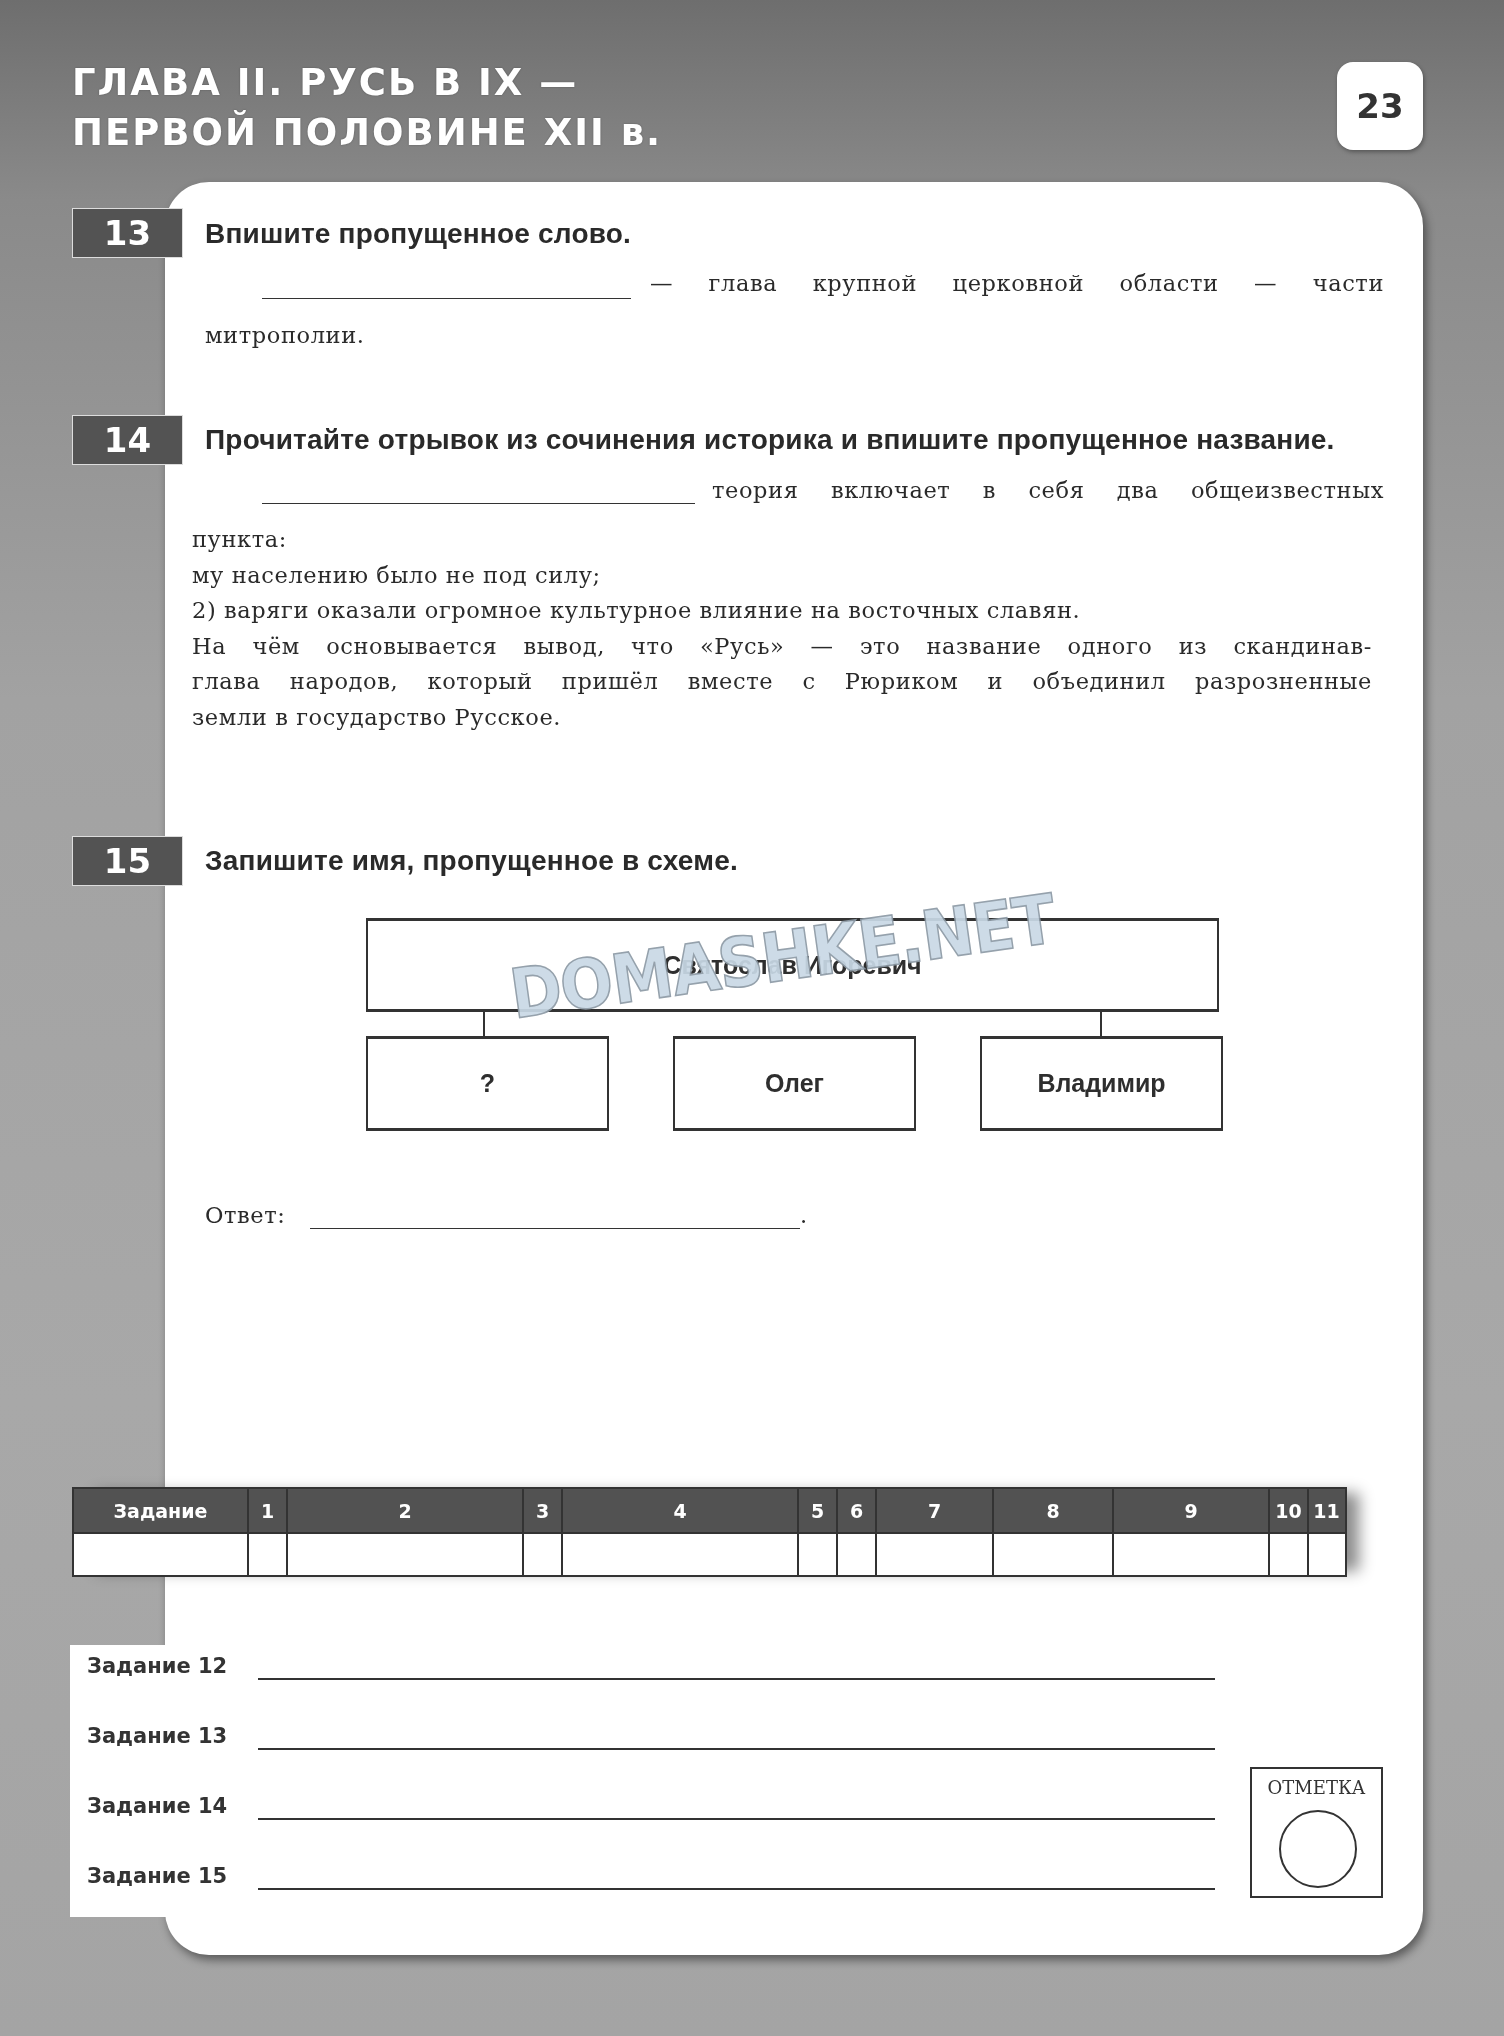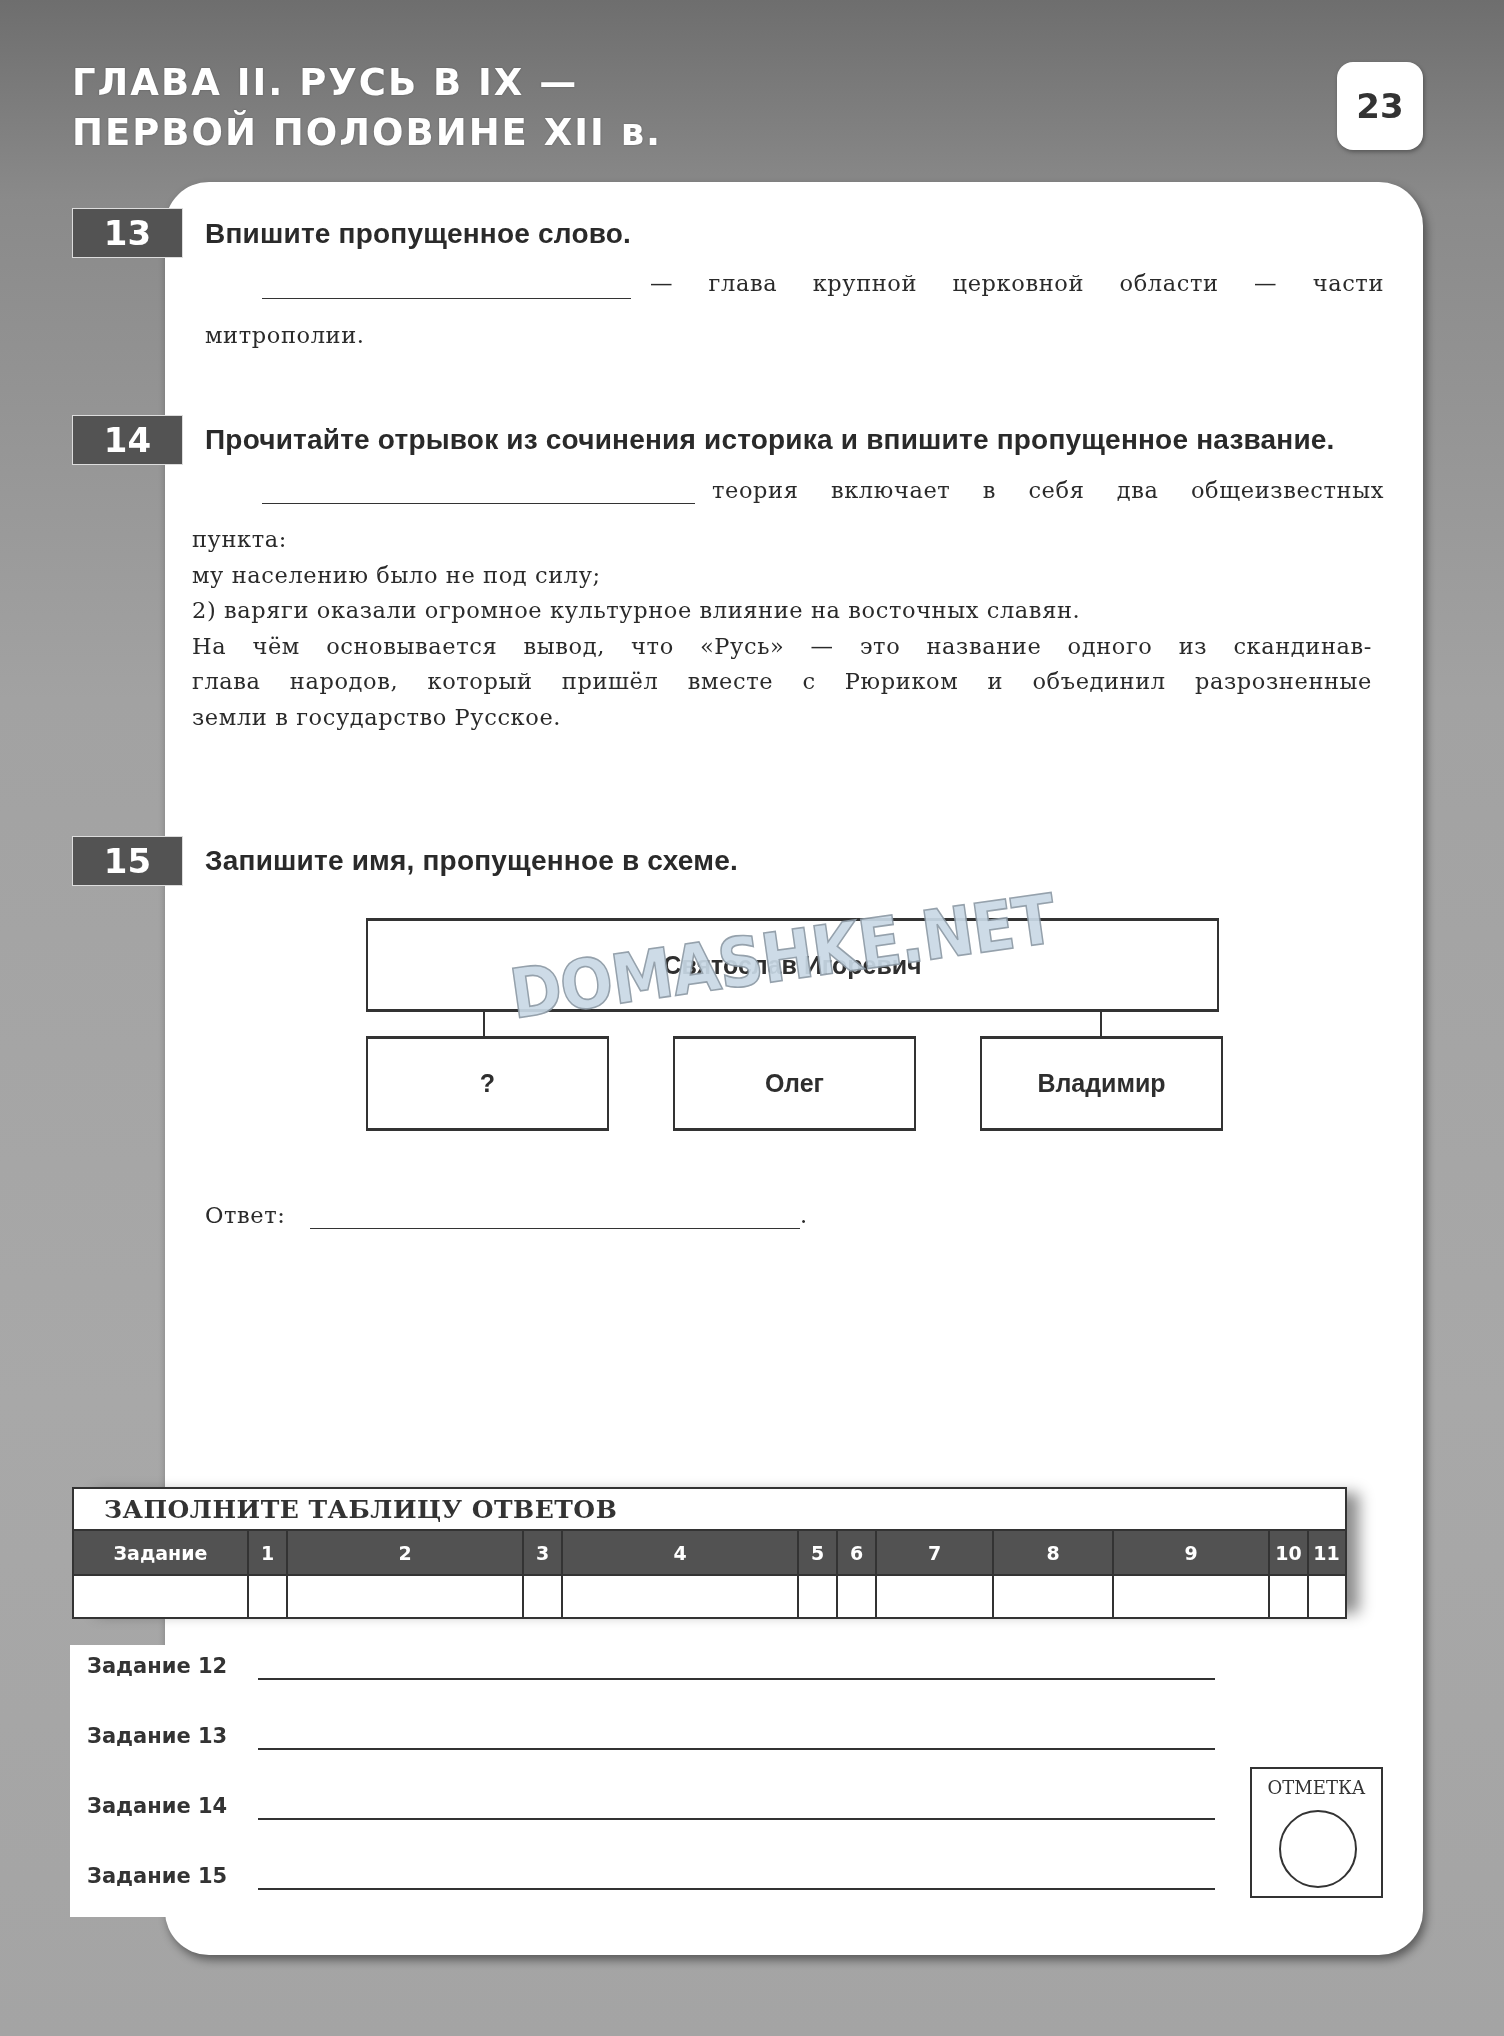--- a/index.html
+++ b/index.html
@@ -153,21 +153,20 @@
     <span>Владимир</span>
   </div>
 </div>
 <div class="watermark">DOMASHKE.NET</div>
 
 <div class="body-text" style="left:205px; top:1198px;">Ответ:</div>
 <div class="blank-line" style="left:310px; top:1228px; width:490px;"></div>
 <div class="body-text" style="left:800px; top:1198px;">.</div>
 
 <div class="answers-table">
-  <div class="answers-title">ЗАПОЛНИТЕ ТАБЛИЦУ ОТВЕТОВ</div>
   <div class="tbl-row header">
     <div class="tbl-cell" style="width:175px;">Задание</div>
     <div class="tbl-cell" style="width:39px;">1</div>
     <div class="tbl-cell" style="width:236px;">2</div>
     <div class="tbl-cell" style="width:39px;">3</div>
     <div class="tbl-cell" style="width:236px;">4</div>
     <div class="tbl-cell" style="width:39px;">5</div>
     <div class="tbl-cell" style="width:39px;">6</div>
     <div class="tbl-cell" style="width:117px;">7</div>
     <div class="tbl-cell" style="width:120px;">8</div>

